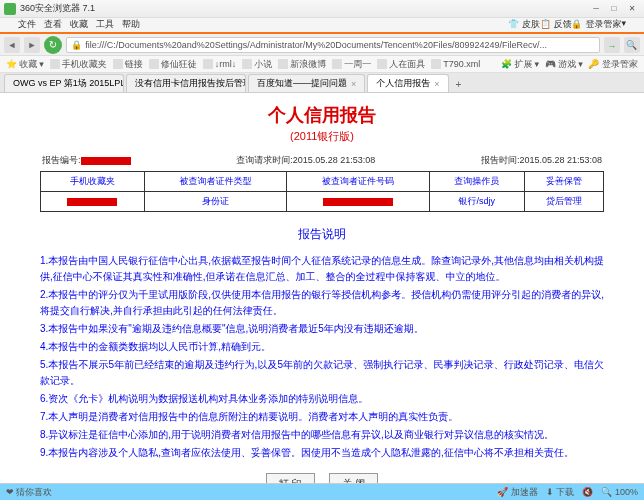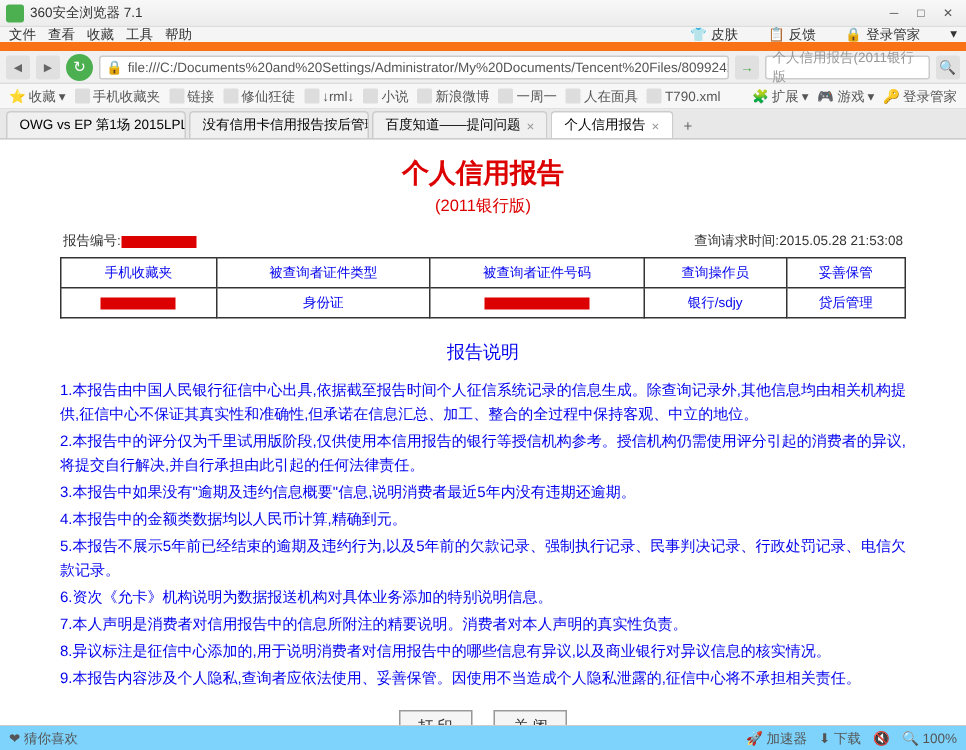--- a/index.html
+++ b/index.html
@@ -2,22 +2,22 @@
 <html><head>
 <meta charset="utf-8">
 <style>
 *{margin:0;padding:0;box-sizing:border-box;font-family:"Microsoft YaHei","SimSun",Arial,sans-serif}
 body{width:644px;height:500px;background:#fff;font-size:10px;overflow:hidden}
 .titlebar{height:18px;background:linear-gradient(#f8f8f8,#ececec);display:flex;align-items:center;padding:0 4px;border-bottom:1px solid #ddd}
 .titlebar .app-icon{width:12px;height:12px;background:#4CAF50;border-radius:2px;margin-right:4px}
 .titlebar .win-title{font-size:9px;color:#333;flex:1}
 .titlebar .win-btns{display:flex;gap:2px}
 .titlebar .win-btns span{width:16px;height:12px;display:flex;align-items:center;justify-content:center;font-size:8px;color:#555}
-.menubar{height:16px;background:#f5f5f5;display:flex;align-items:center;padding:0 6px;font-size:9px;color:#333;gap:8px;border-bottom:6px solid #f97316}
-.menubar .menu-right{margin-left:auto;display:flex;gap:20px}
+.menubar{height:16px;background:#f5f5f5;display:flex;padding:0 18px;font-size:9px;color:#333;gap:8px;border-bottom:2px solid #f97316}
+.menubar .menu-right{margin-left:auto;display:flex;gap:0}
 .addrbar{height:22px;background:#f0f0f0;display:flex;align-items:center;padding:0 4px;gap:4px;border-bottom:1px solid #ddd}
 .nav-btn{width:16px;height:16px;background:#e0e0e0;border-radius:2px;display:flex;align-items:center;justify-content:center;font-size:9px;color:#666}
 .reload-btn{width:18px;height:18px;background:#4CAF50;border-radius:50%;display:flex;align-items:center;justify-content:center;color:#fff;font-size:10px}
 .url-box{flex:1;height:16px;background:#fff;border:1px solid #ccc;border-radius:2px;display:flex;align-items:center;padding:0 4px;font-size:9px;color:#555;overflow:hidden;white-space:nowrap}
 .url-box .lock{color:#4CAF50;margin-right:3px}
 .search-box{width:110px;height:16px;background:#fff;border:1px solid #ccc;border-radius:2px;display:flex;align-items:center;padding:0 4px;font-size:9px;color:#999}
 .bookbar{height:17px;background:#f7f7f7;display:flex;align-items:center;padding:0 6px;font-size:9px;color:#555;gap:6px;border-bottom:1px solid #e0e0e0;overflow:hidden;white-space:nowrap}
 .bookbar a{color:#555;text-decoration:none;display:flex;align-items:center;gap:2px}
 .bm-icon{width:10px;height:10px;background:#ddd;border-radius:1px;display:inline-block}
 .tabbar{height:20px;background:#e8e8e8;display:flex;align-items:flex-end;padding:0 4px;border-bottom:1px solid #ccc}
@@ -71,23 +71,20 @@
 
 <div class="addrbar">
   <span class="nav-btn">◄</span>
   <span class="nav-btn">►</span>
   <span class="reload-btn">↻</span>
   <div class="url-box">
     <span class="lock">🔒</span>
     <span>file:///C:/Documents%20and%20Settings/Administrator/My%20Documents/Tencent%20Files/809924249/FileRecv/...</span>
   </div>
   <span class="nav-btn" style="color:#4CAF50">→</span>
-  <div class="search-box">
-    <span>个人信用报告(2011银行版</span>
-  </div>
   <span class="nav-btn">🔍</span>
 </div>
 
 <div class="bookbar">
   <a>⭐<span>收藏</span> ▾</a>
   <a>
       <span class="bm-icon"></span>
       <span>手机收藏夹</span>
     </a>
   <a>
@@ -145,20 +142,21 @@
     </div>
   <span class="tab-add">+</span>
 </div>
 
 <div class="content">
   <div class="report-title">个人信用报告</div>
   <div class="report-sub">(2011银行版)</div>
   <div class="meta-row">
     <span><b>报告编号:</b><span class="redact"></span></span>
     <span><b>查询请求时间:</b><span>2015.05.28 21:53:08</span></span>
+    <span><b>报告时间:</b><span>2015.05.28 21:53:08</span></span>
   </div>
   <table class="info-table">
     <tbody>
         <tr>
       <th>手机收藏夹</th>
       <th>被查询者证件类型</th>
       <th>被查询者证件号码</th>
       <th>查询操作员</th>
       <th>妥善保管</th>
     </tr>

